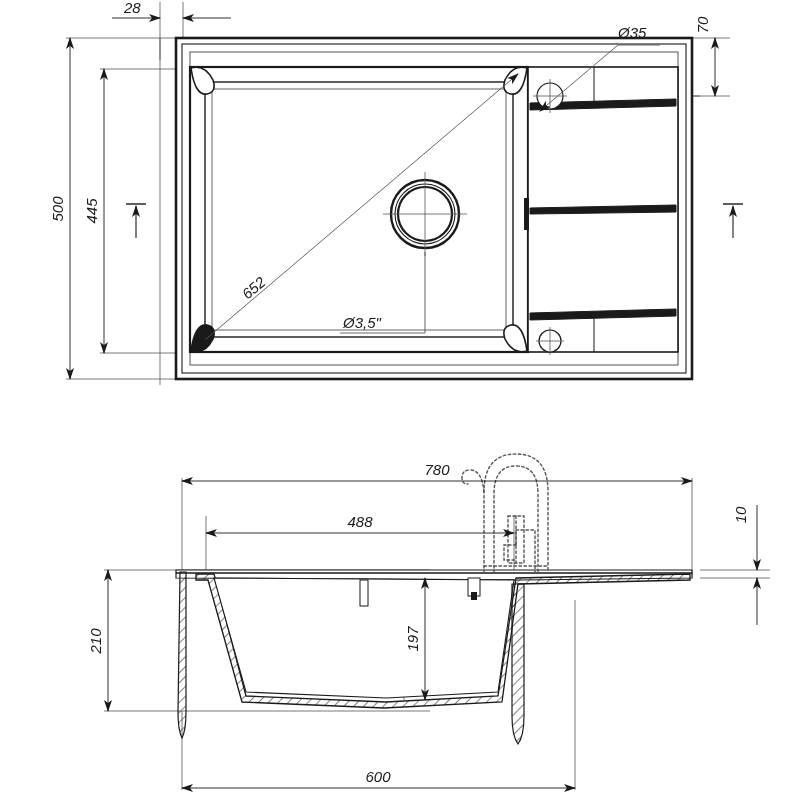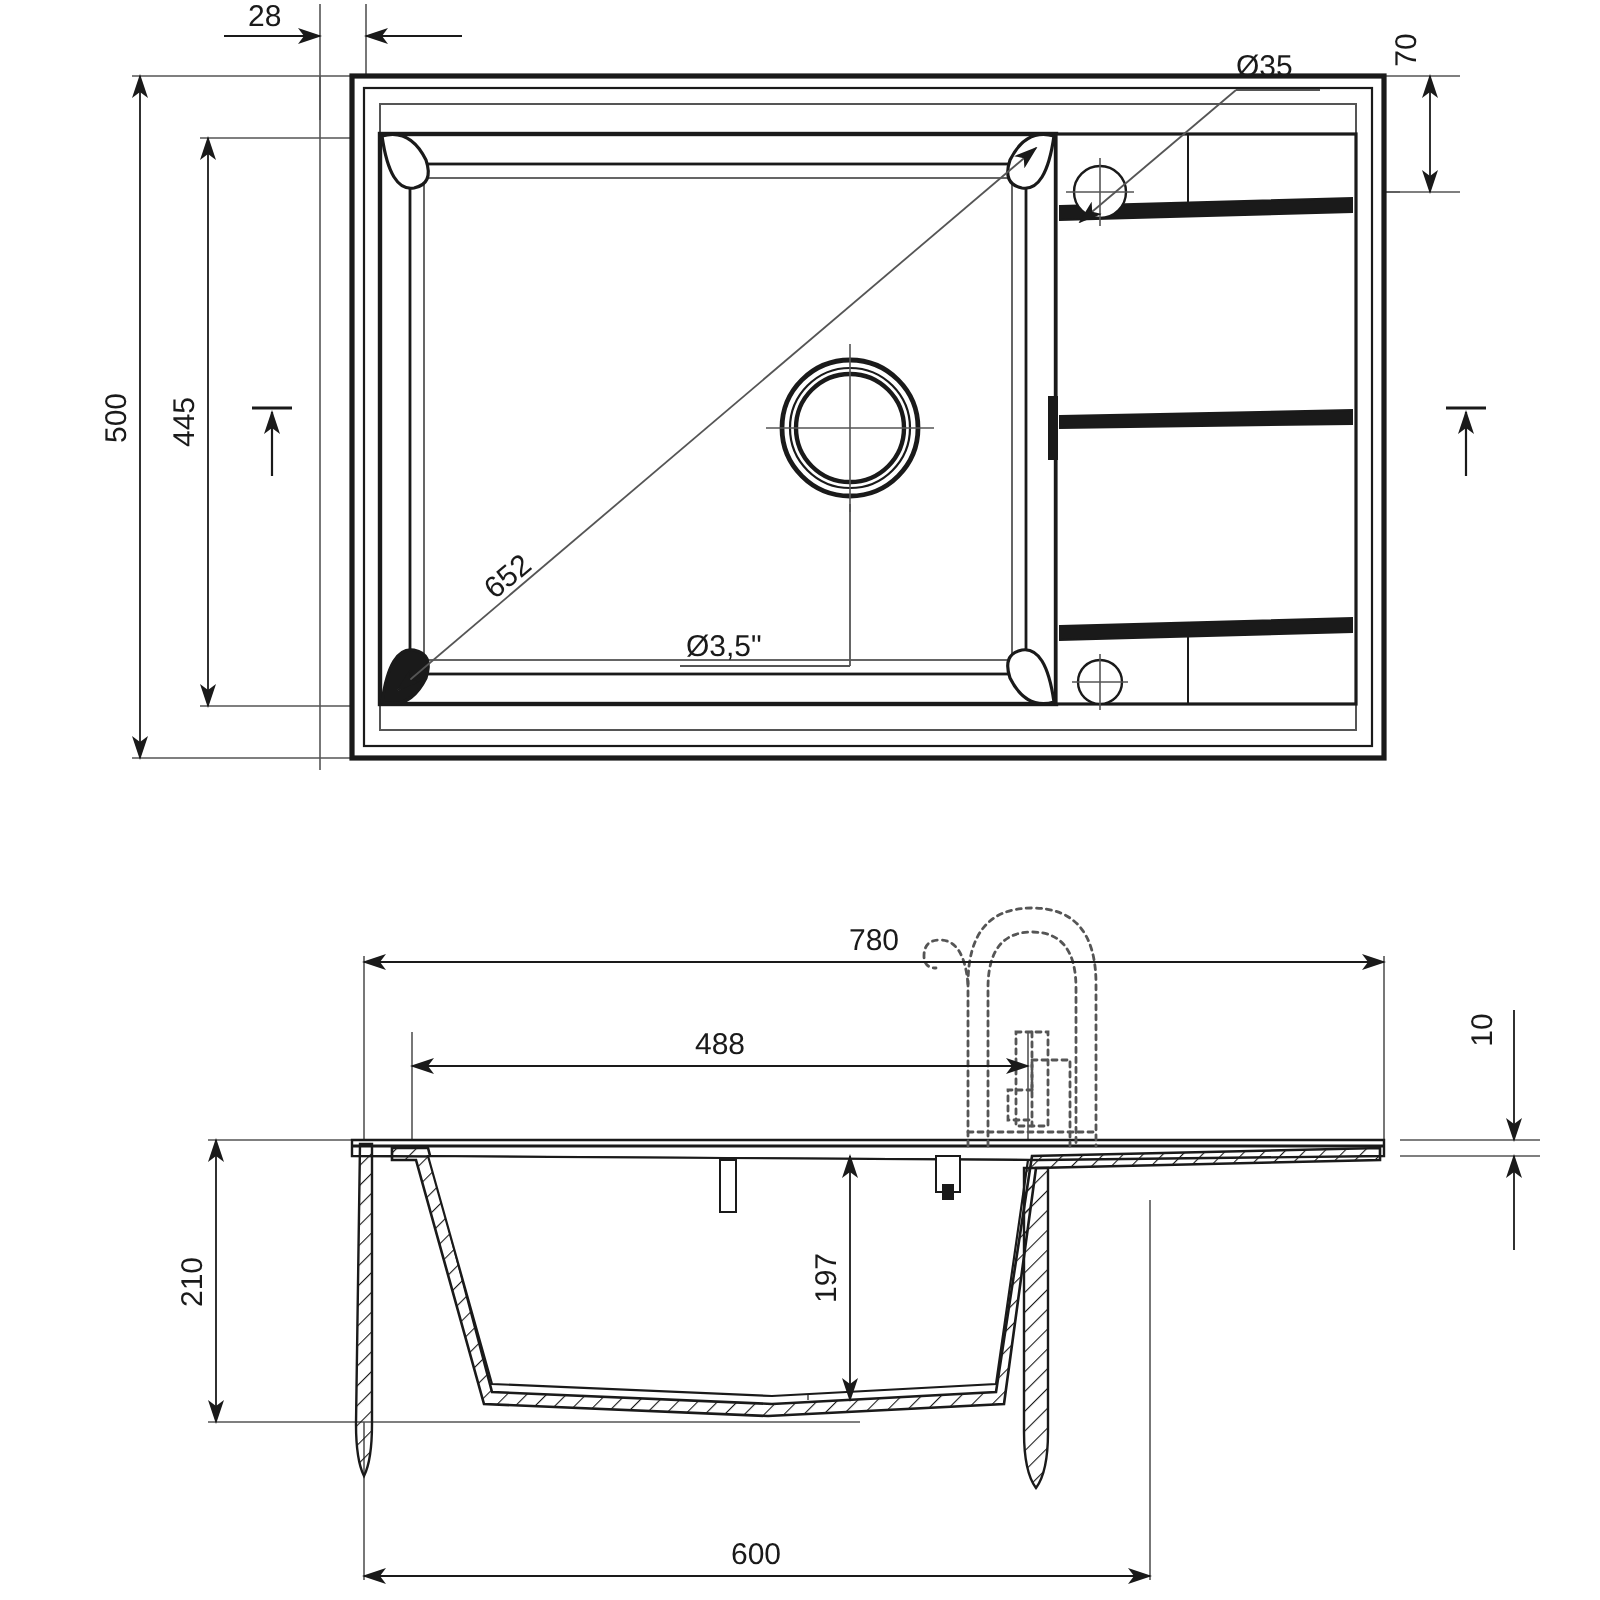--- a/index.html
+++ b/index.html
@@ -1,18 +1,18 @@
 <!DOCTYPE html>
 <html><head>
 <meta charset="utf-8">
 <style>
   html,body{margin:0;padding:0;background:#ffffff;}
   body{width:800px;height:800px;overflow:hidden;
        font-family:"Liberation Sans",sans-serif;color:#1a1a1a;}
-  #stage{position:relative;width:800px;height:696px;}
+  #stage{position:relative;width:800px;height:696px;font-style:italic;}
   svg{display:block;}
   text{font-family:"Liberation Sans",sans-serif;fill:#1a1a1a;}
 </style>
 </head>
 <body>
 
 <div id="stage">
 <svg width="800" height="800" viewBox="0 0 800 800">
 
   <defs>

